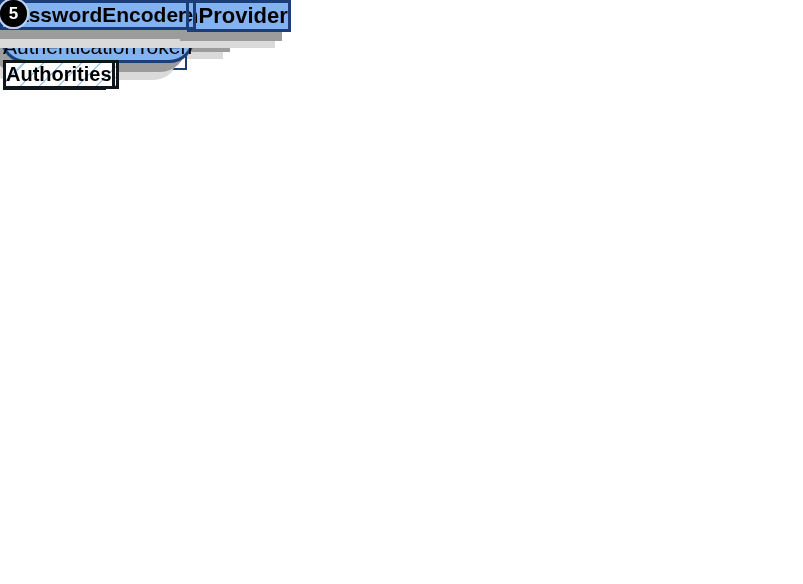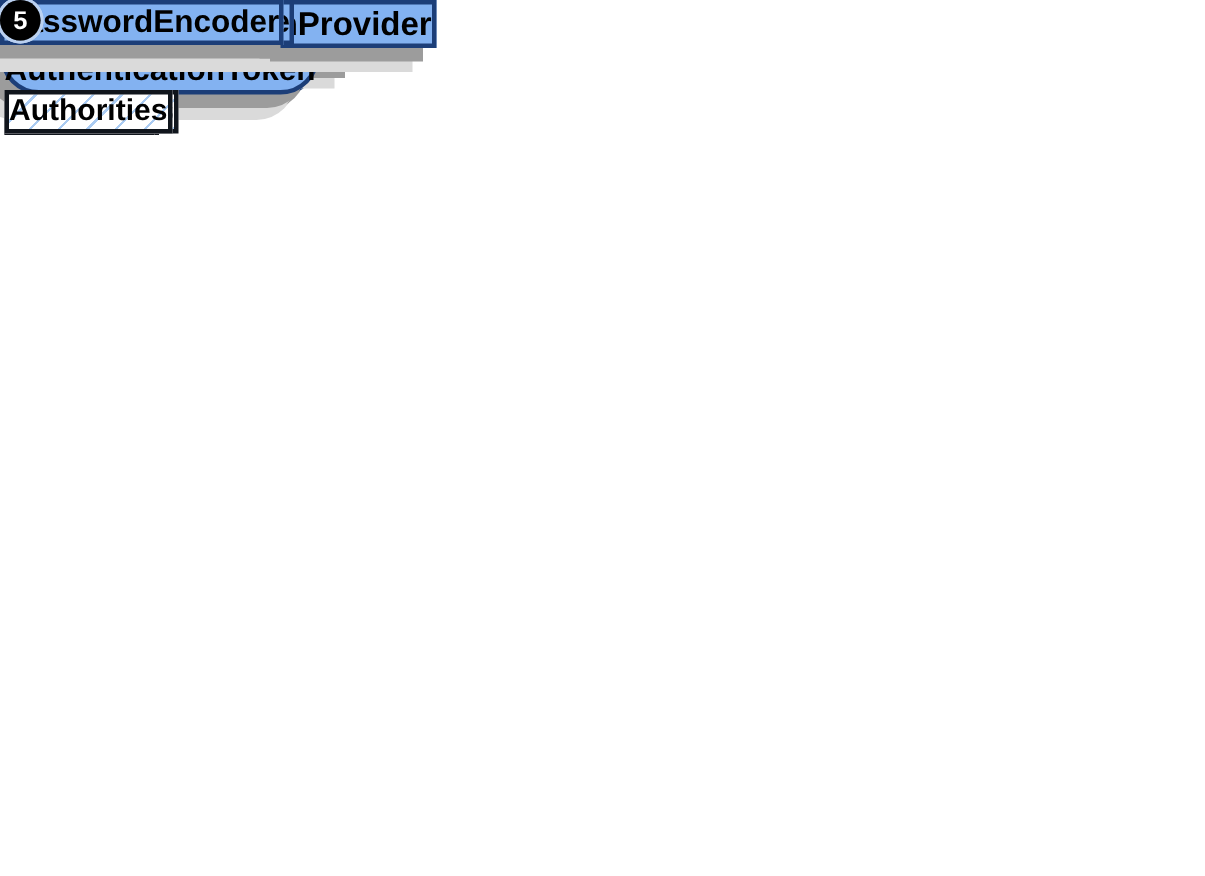--- a/index.html
+++ b/index.html
@@ -42,21 +42,21 @@
     background:#000; color:#fff;
     display:flex; align-items:center; justify-content:center;
     font-size:17px; font-weight:bold;
     box-shadow:0 0 0 2px rgba(190,212,243,0.55);
   }
   
   .token {
     border-radius:26px; z-index:2;
     text-align:center;
   }
-  .token .title { font-size:21px; line-height:26px; font-weight:bold; }
+  .token .title { font-size:21px; line-height:26px; font-weight:normal; }
   .subbox {
     position:absolute;
     border:3px solid #10151c;
     display:flex; align-items:flex-end; justify-content:center;
     font-size:20px; font-weight:bold; color:#000;
   }
   
   .rectnode { z-index:2; display:flex; align-items:center; justify-content:center; }
   
   .slotbar {

